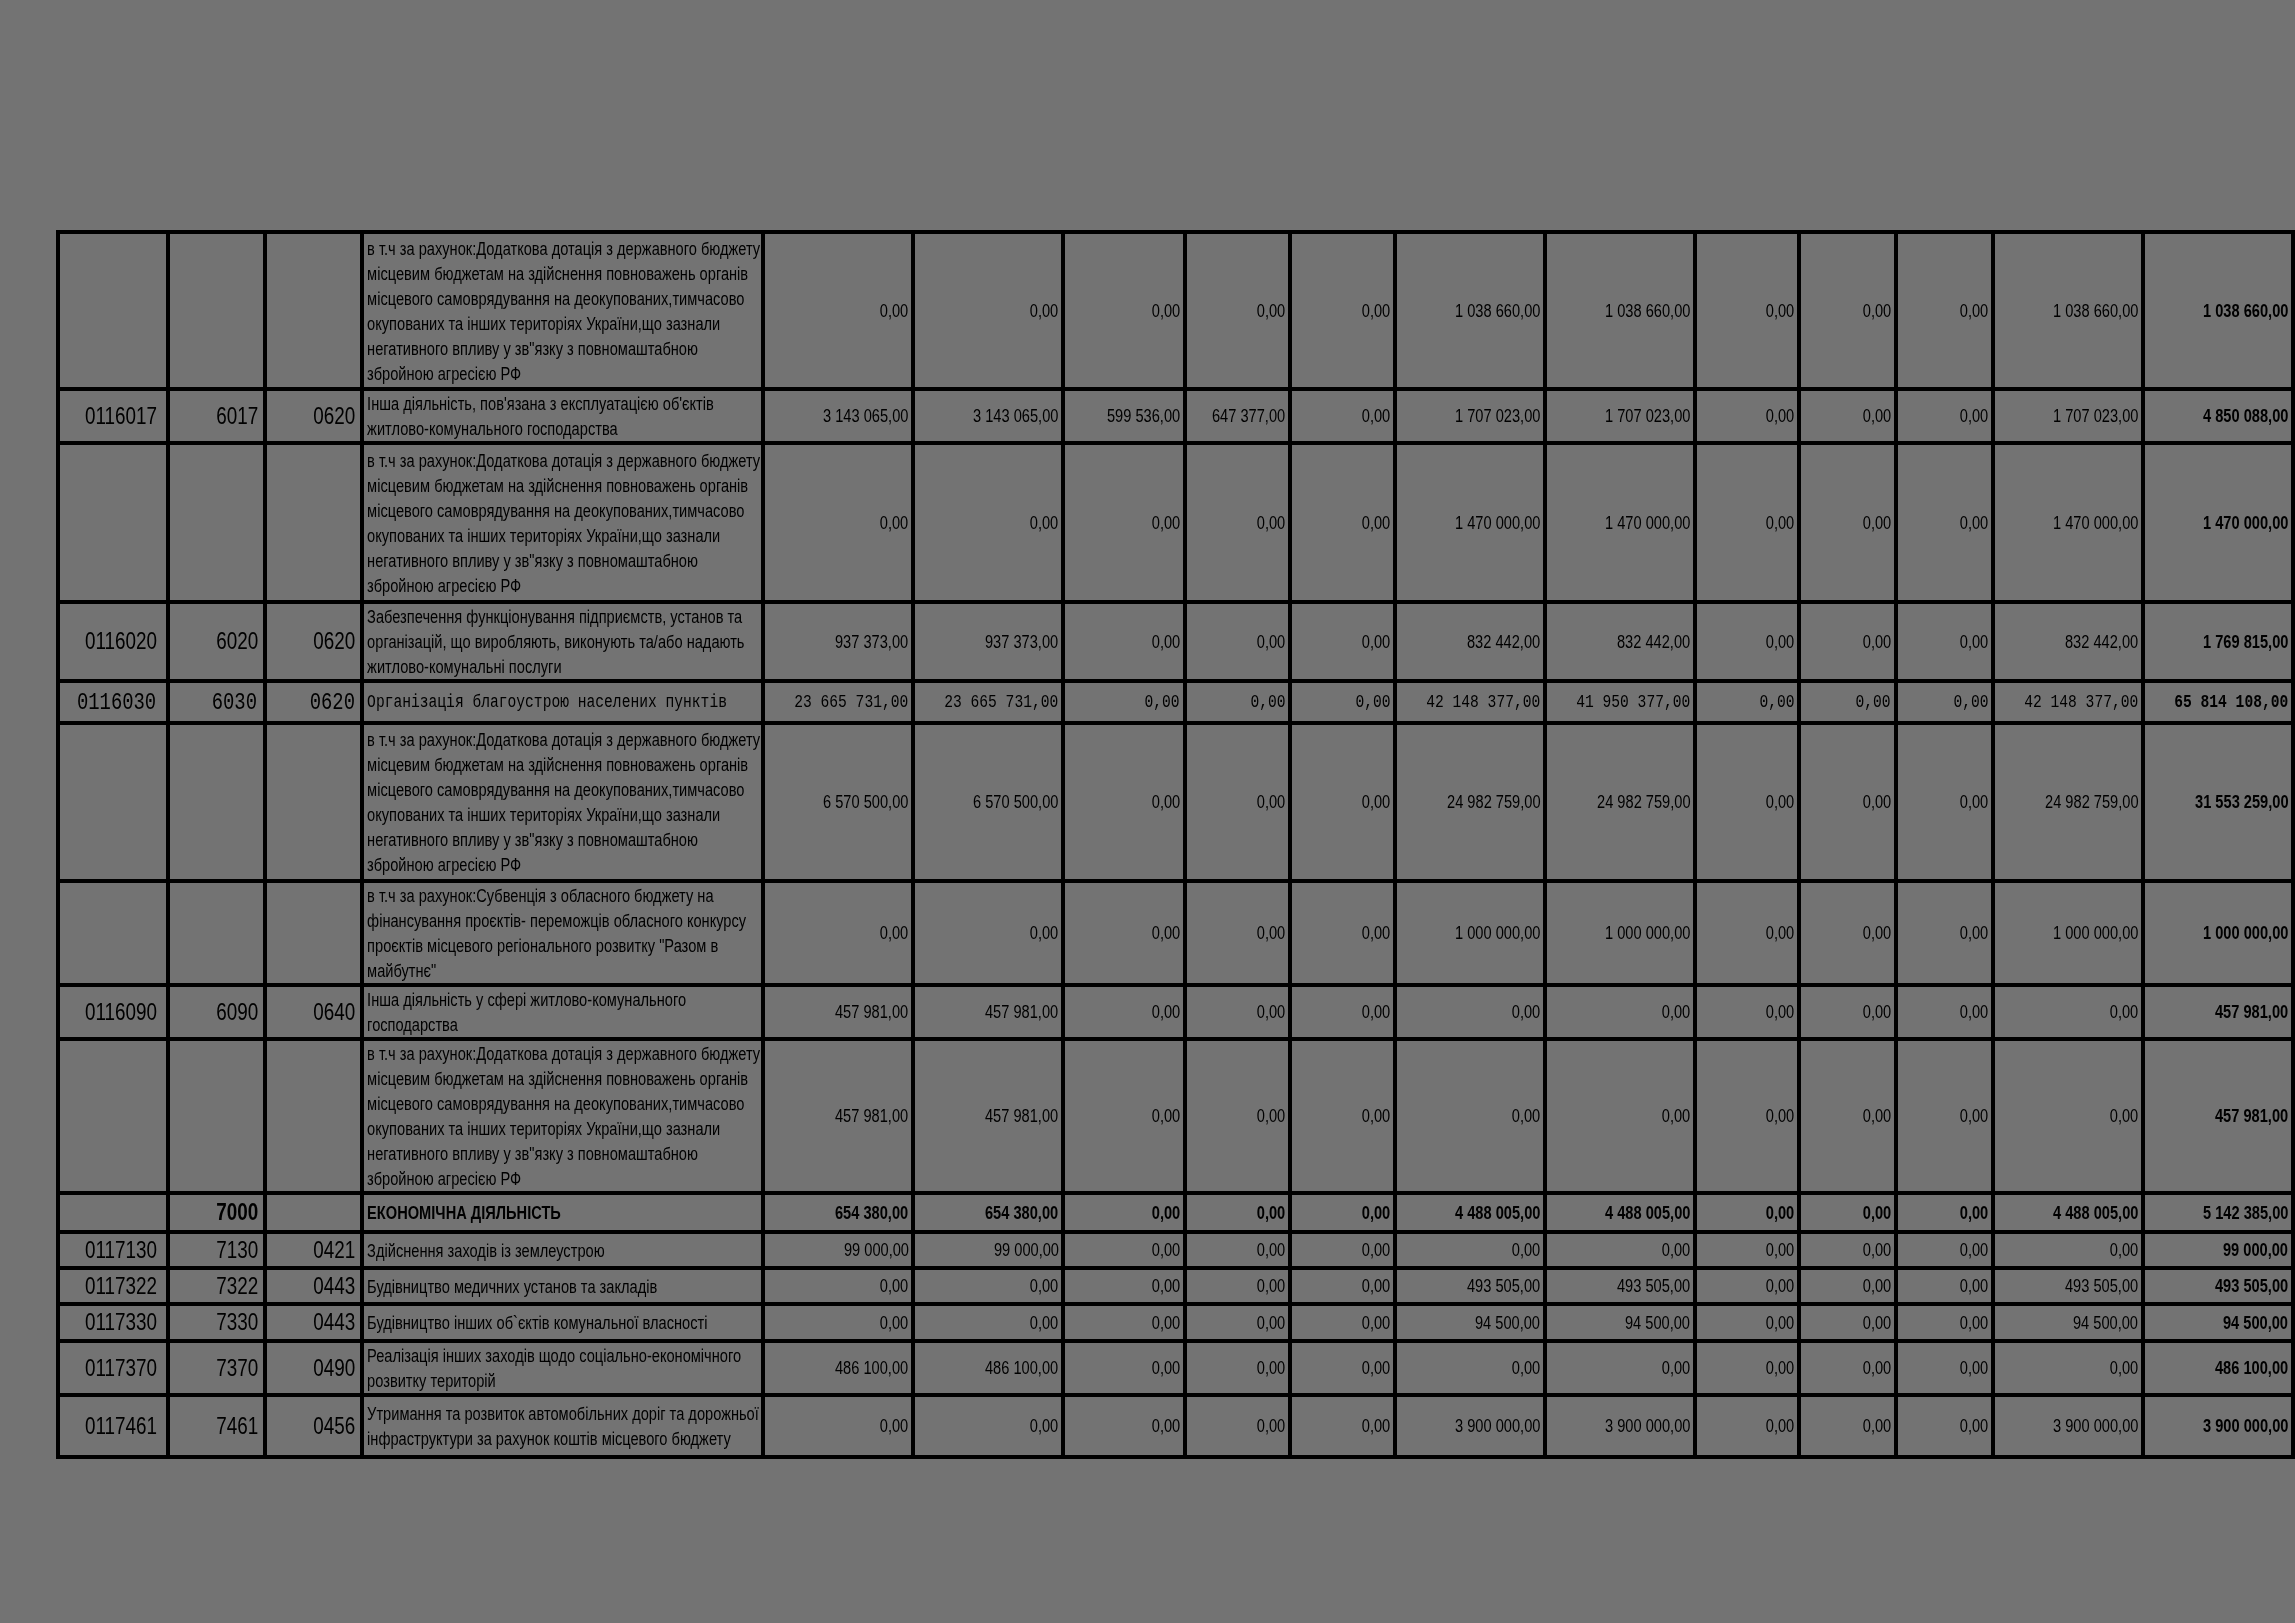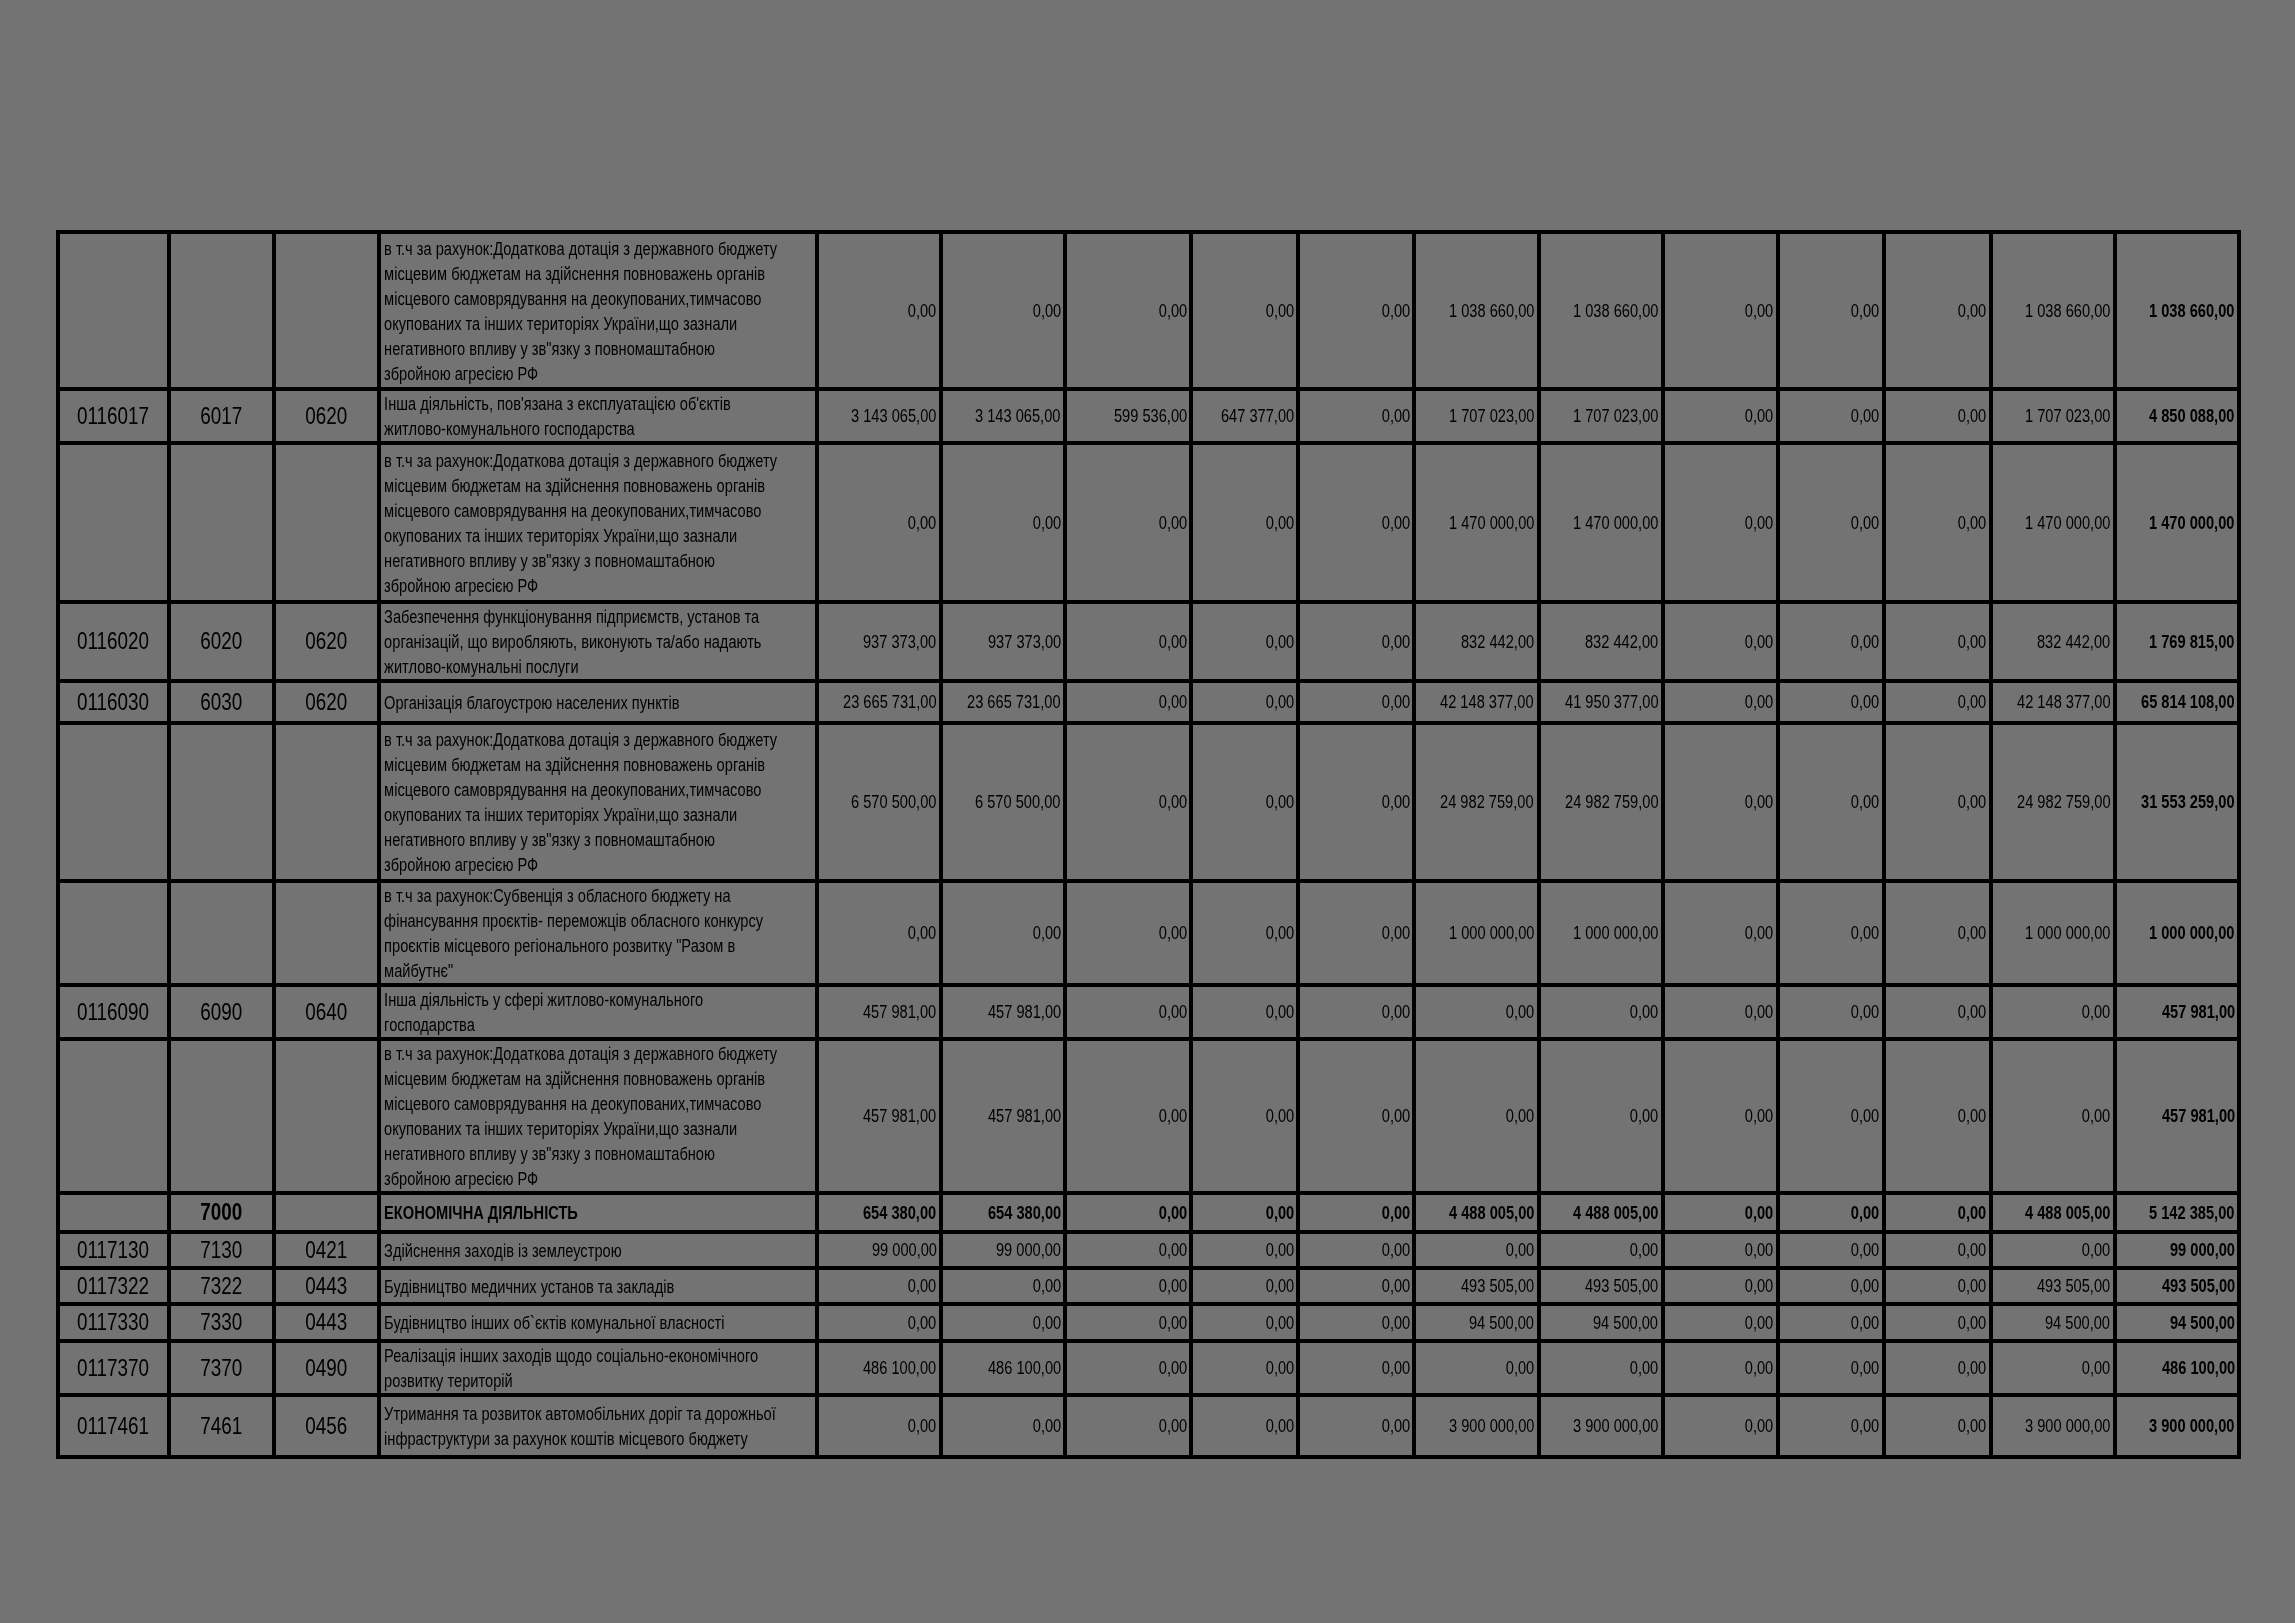--- a/index.html
+++ b/index.html
@@ -23,21 +23,21 @@
     table-layout: fixed;
     color: #000000;
   }
   table.budget td {
     border: 4.6px solid #000000;
     padding: 0;
     vertical-align: middle;
     box-sizing: border-box;
     overflow: hidden;
   }
-  td.code-cell { text-align: center; }
+  td.code-cell { text-align: right; }
   td.desc-cell { text-align: left; }
   td.num-cell  { text-align: right; }
 
   
   span.code {
     display: inline-block;
     font-size: 23.6px;
     white-space: nowrap;
     transform: scaleX(0.8);
     transform-origin: 50% 50%;
@@ -168,21 +168,21 @@
           <td class="num-cell"><span class="num">0,00</span></td>
           <td class="num-cell"><span class="num">0,00</span></td>
           <td class="num-cell"><span class="num">832 442,00</span></td>
           <td class="num-cell"><span class="num">832 442,00</span></td>
           <td class="num-cell"><span class="num">0,00</span></td>
           <td class="num-cell"><span class="num">0,00</span></td>
           <td class="num-cell"><span class="num">0,00</span></td>
           <td class="num-cell"><span class="num">832 442,00</span></td>
           <td class="num-cell total-cell"><span class="num">1 769 815,00</span></td>
         </tr>
-        <tr style="height: 42px;">
+        <tr style="height: 42px; font-family: Liberation Mono, monospace;">
           <td class="code-cell"><span class="code">0116030</span></td>
           <td class="code-cell"><span class="code">6030</span></td>
           <td class="code-cell"><span class="code">0620</span></td>
           <td class="desc-cell"><span class="desc">Організація благоустрою населених пунктів</span></td>
           <td class="num-cell"><span class="num">23 665 731,00</span></td>
           <td class="num-cell"><span class="num">23 665 731,00</span></td>
           <td class="num-cell"><span class="num">0,00</span></td>
           <td class="num-cell"><span class="num">0,00</span></td>
           <td class="num-cell"><span class="num">0,00</span></td>
           <td class="num-cell"><span class="num">42 148 377,00</span></td>

